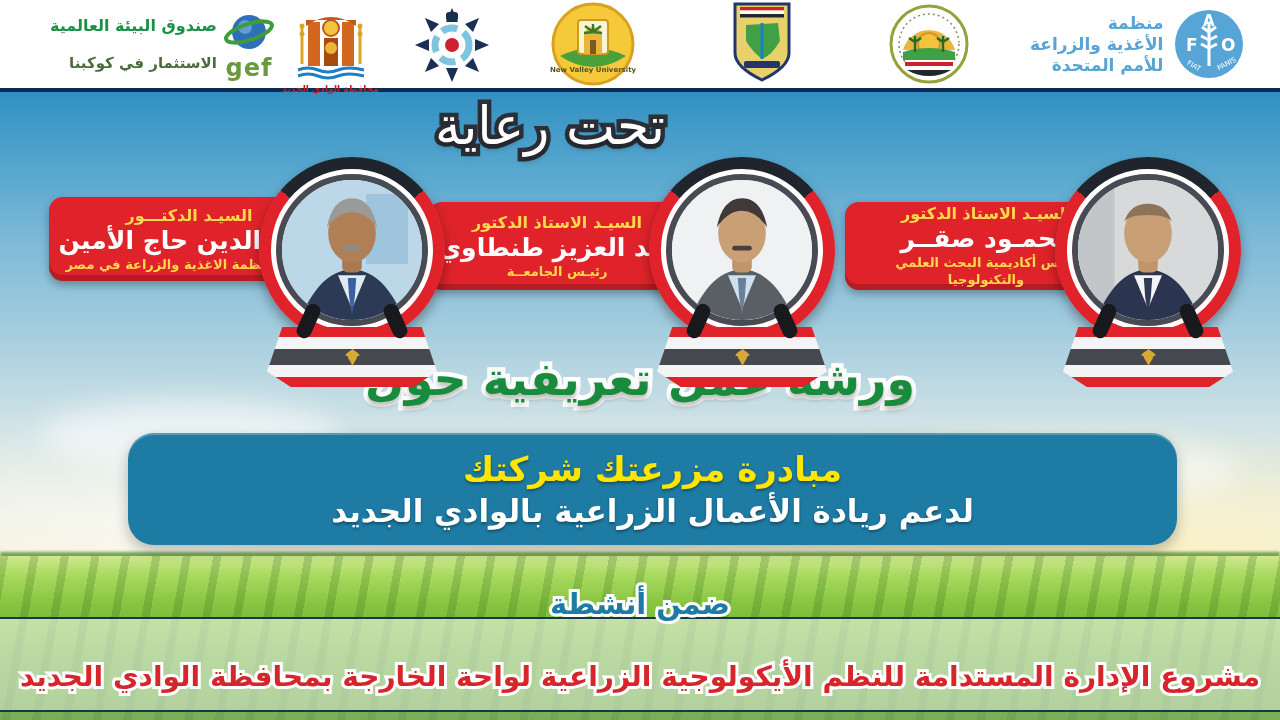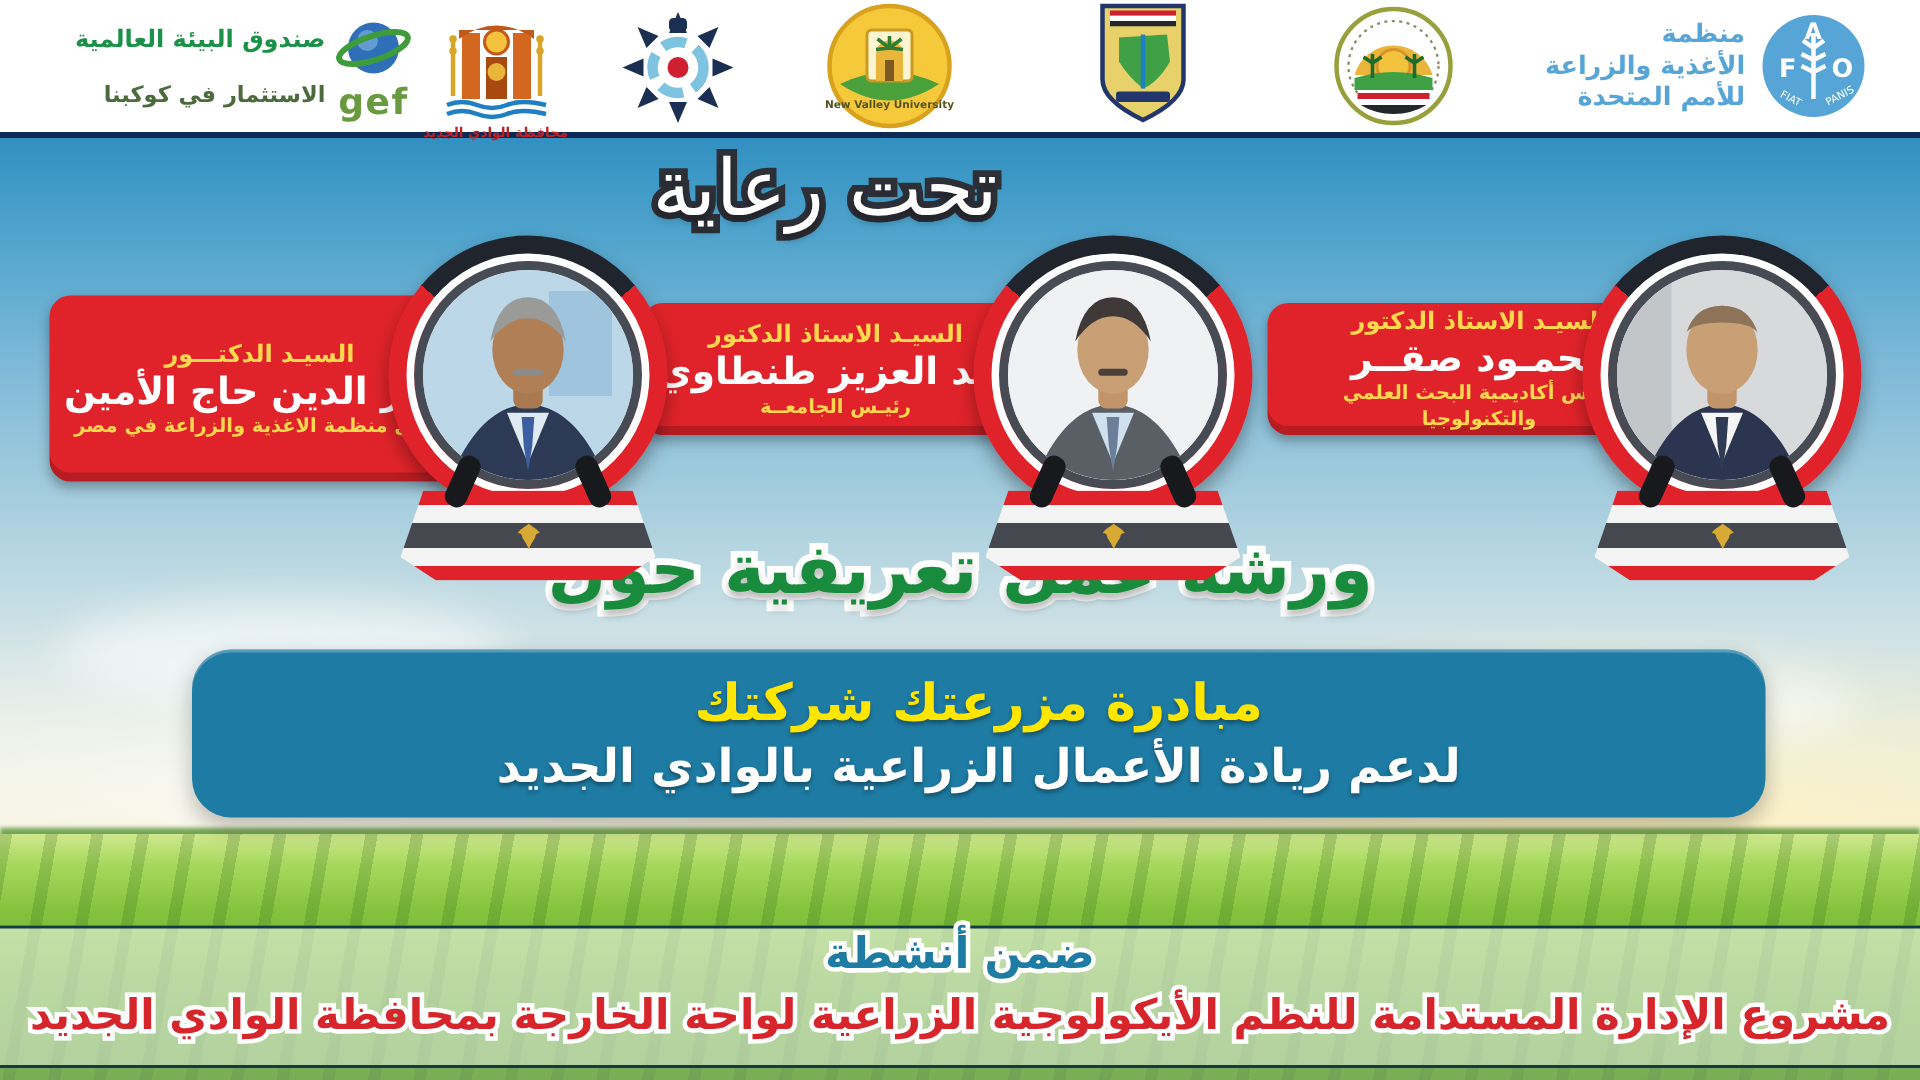--- a/index.html
+++ b/index.html
@@ -54,35 +54,35 @@
   .workshop-title{position:absolute;left:0;top:352px;width:1280px;text-align:center;
     font-size:46px;font-weight:bold;color:var(--green);
     -webkit-text-stroke:9px #ffffff;paint-order:stroke fill;
     text-shadow:0 4px 5px rgba(0,0,0,.28);}
   .teal-box{position:absolute;left:128px;top:433px;width:1049px;height:112px;
     background:var(--teal);border-radius:26px;
     box-shadow:0 6px 14px rgba(0,0,0,.25), inset 0 2px 0 rgba(255,255,255,.25);
     display:flex;flex-direction:column;align-items:center;justify-content:center;gap:4px;}
   .initiative-title{font-size:34px;font-weight:bold;color:var(--bright-yellow);text-shadow:0 2px 3px rgba(0,0,0,.35);}
   .initiative-subtitle{font-size:31px;font-weight:bold;color:#ffffff;text-shadow:0 2px 3px rgba(0,0,0,.35);}
-  .within{position:absolute;left:0;top:618px;width:1280px;text-align:center;
+  .within{position:absolute;left:0;top:587px;width:1280px;text-align:center;
     font-size:29px;font-weight:bold;color:var(--teal);
     -webkit-text-stroke:6px #ffffff;paint-order:stroke fill;}
   .project-line{position:absolute;left:0;top:660px;width:1280px;text-align:center;
     font-size:28px;font-weight:bold;color:var(--red-text);
     -webkit-text-stroke:6px #ffffff;paint-order:stroke fill;}
   
   .plabel{position:absolute;background:var(--accent-red);border-radius:14px;z-index:2;
     box-shadow:inset 0 -6px 0 rgba(0,0,0,.18), 0 4px 8px rgba(0,0,0,.3);
     display:flex;flex-direction:column;align-items:center;justify-content:center;
     color:#fff;text-align:center;padding:4px 10px;box-sizing:border-box;}
   .plabel .pre{color:var(--yellow);font-weight:bold;font-size:16px;line-height:20px;}
   .plabel .name{color:#ffffff;font-weight:bold;font-size:25px;line-height:30px;white-space:nowrap;}
   .plabel .role{color:var(--yellow);font-weight:bold;font-size:13px;line-height:17px;}
-  .plabel-1{left:33px;top:197px;width:280px;height:124px;}
+  .plabel-1{left:49px;top:197px;width:280px;height:84px;}
   .plabel-2{left:428px;top:202px;width:258px;height:88px;}
   .plabel-3{left:845px;top:202px;width:282px;height:88px;}
   .badge{position:absolute;width:190px;height:196px;z-index:3;}
   .badge-1{left:257px;top:157px;}
   .badge-2{left:647px;top:157px;}
   .badge-3{left:1053px;top:157px;}
   .ring{position:absolute;left:2px;top:0;width:186px;height:186px;border-radius:50%;
     background:conic-gradient(from 310deg,#20242c 0 100deg,var(--accent-red) 100deg 360deg);
     display:flex;align-items:center;justify-content:center;
     box-shadow:0 6px 12px rgba(0,0,0,.35);}

